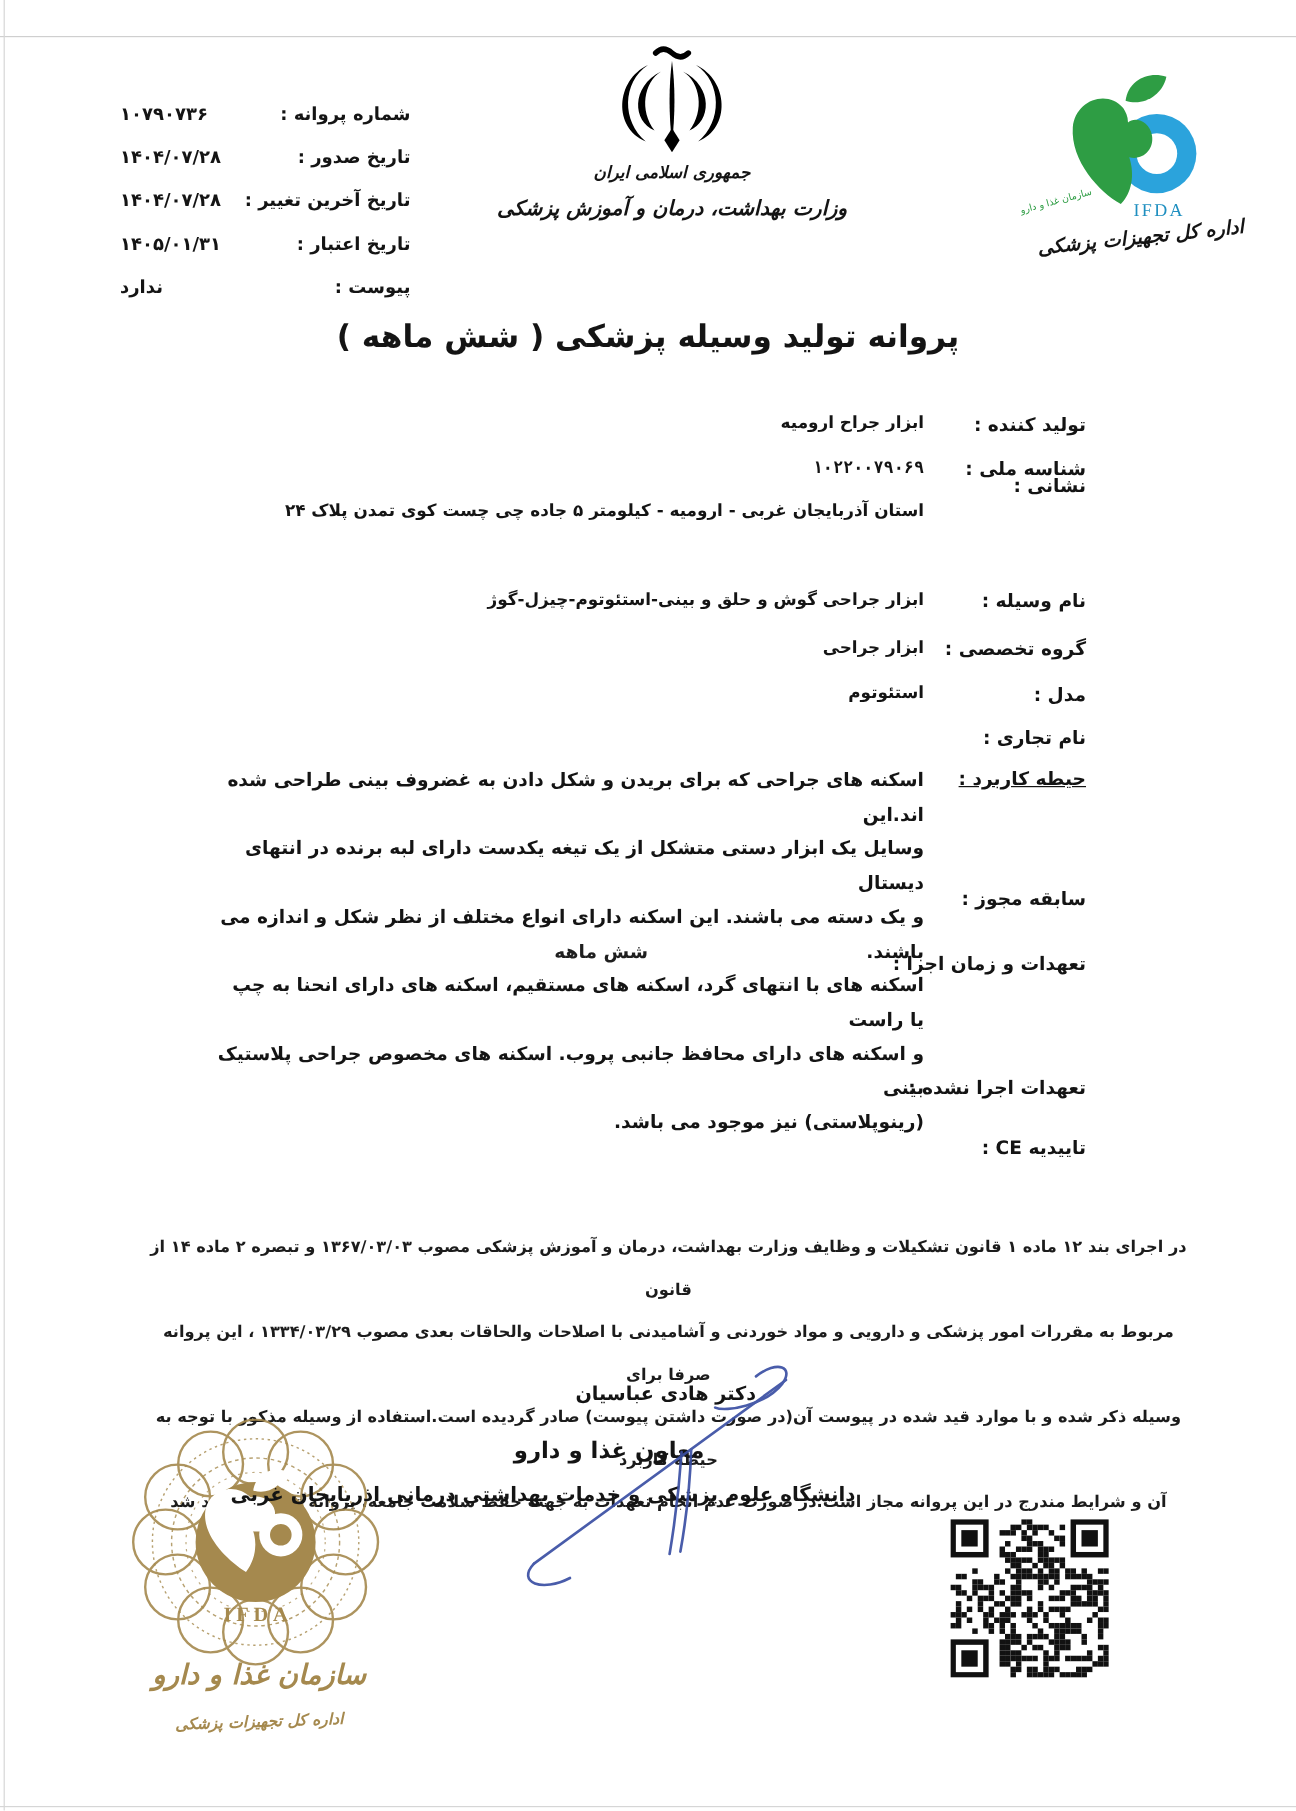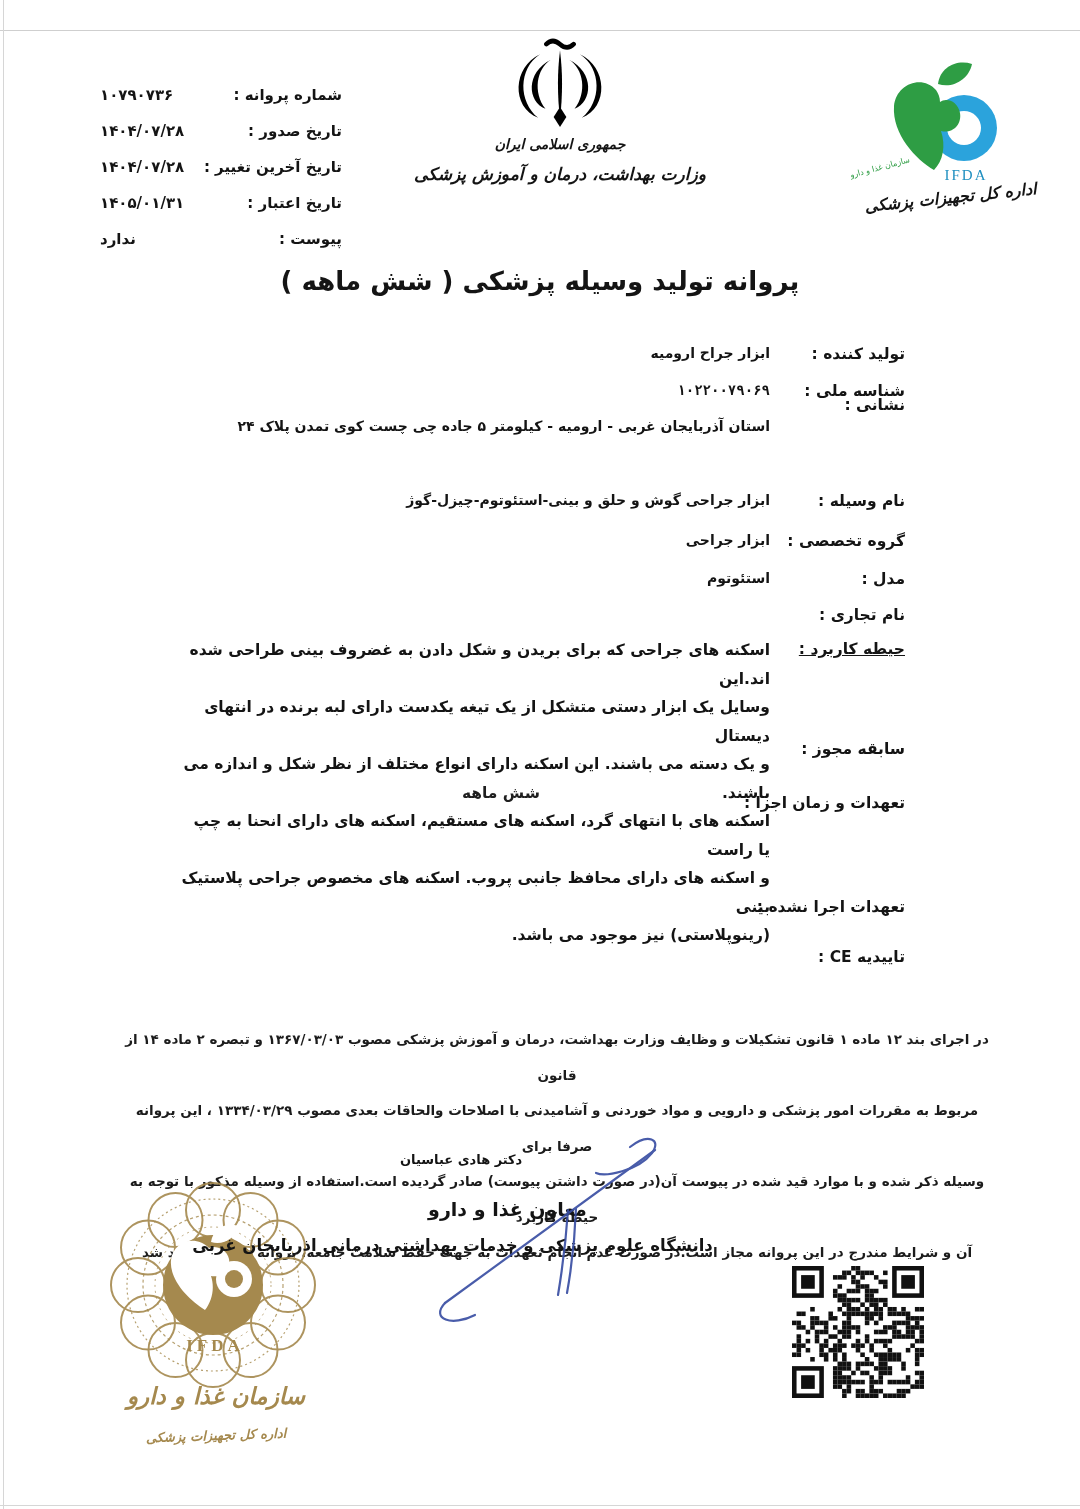--- a/index.html
+++ b/index.html
@@ -38,22 +38,22 @@
   .fvalue{position:absolute;right:310px;font-weight:700;font-size:14px;white-space:nowrap;}
   .fvalue.wrapval{white-space:normal;width:585px;text-align:right;}
 
   .scope-lines{position:absolute;top:636px;right:310px;width:590px;text-align:right;
     font-weight:700;font-size:15.5px;line-height:28.5px;}
   .scope-overlay{position:absolute;top:784px;right:540px;font-weight:700;font-size:15.5px;opacity:.95;}
 
   .legal{position:absolute;top:1022px;left:108px;width:864px;text-align:center;
     font-weight:600;font-size:13.5px;line-height:35.5px;color:#1c1c1c;margin-left:17px;}
 
-  .sig-name{position:absolute;top:1152px;left:400px;width:230px;text-align:left;
-    font-weight:700;font-size:13px;z-index:3;}
+  .sig-name{position:absolute;top:1152px;left:400px;width:230px;text-align:right;
+    font-weight:700;font-size:16px;z-index:3;}
   .sig-role{position:absolute;top:1198px;left:415px;width:185px;text-align:center;
     font-weight:700;font-size:19px;z-index:3;}
   .sig-org{position:absolute;top:1236px;left:180px;width:545px;text-align:center;
     font-weight:700;font-size:16.5px;z-index:3;}
   .sig-svg{position:absolute;top:1125px;left:400px;z-index:4;}
 
   
   .seal-svg{position:absolute;top:1182px;left:103px;z-index:1;}
   .seal-acronym{position:absolute;top:1336px;left:160px;width:110px;text-align:center;z-index:2;
     color:#a5894e;font-family:"Liberation Serif","DejaVu Serif",serif;font-size:17px;font-weight:700;letter-spacing:4px;}

